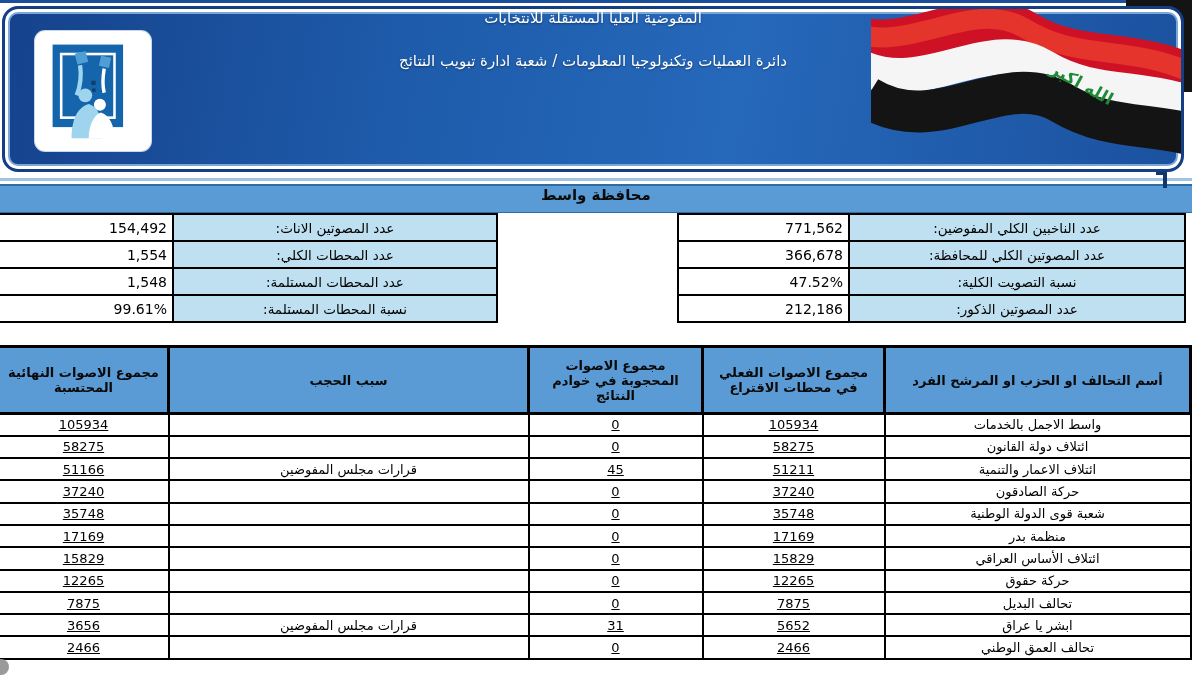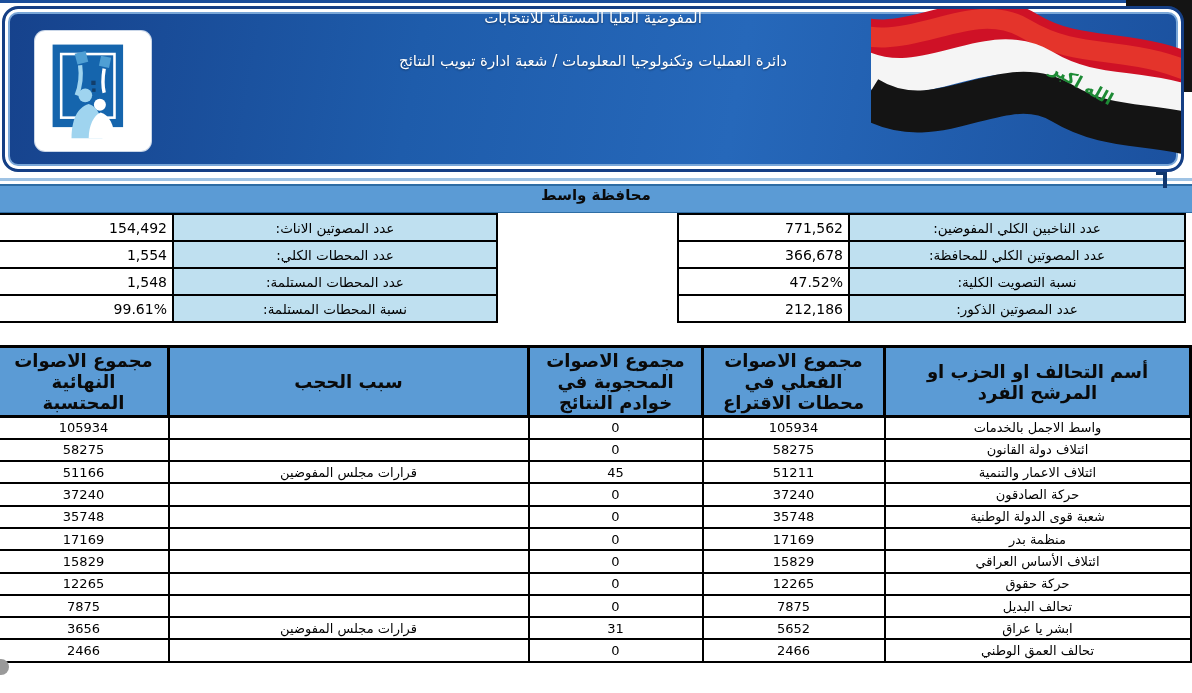--- a/index.html
+++ b/index.html
@@ -47,25 +47,25 @@
   table.stats { position:absolute; border-collapse:collapse; direction:rtl; table-layout:fixed; }
   .stats td { border:2px solid #000; height:27px; padding:0 5px; overflow:hidden; }
   .stats .lbl { background:#bfe0f0; text-align:center; font-weight:normal; font-size:13.5px; }
   .stats .val { background:#fff; text-align:right; direction:ltr; font-size:14px; }
   #stats-right { top:213px; left:677px; width:507px; }
   #stats-left  { top:213px; left:-3px;  width:499px; }
 
   
   #results { position:absolute; top:345px; left:-3px; width:1192px;
     border-collapse:collapse; direction:rtl; table-layout:fixed; }
-  #results th { background:#5b9bd5; border:3px solid #000; font-size:18px; font-weight:bold;
+  #results th { background:#5b9bd5; border:3px solid #000; font-size:13px; font-weight:bold;
     height:67px; padding:2px 8px; color:#0a0a0a; }
   #results td { border:2px solid #000; background:#fff; height:22.3px; font-size:13px;
     text-align:center; padding:0 4px; overflow:hidden; }
-  #results td.num { direction:ltr; }
+  #results td.num { direction:ltr;text-decoration:underline; }
 
   .page-dot { position:absolute; left:-7px; top:659px; width:16px; height:16px;
     border-radius:50%; background:#9a9a9a; }
 </style>
 </head>
 <body>
 
 <div class="topline"></div>
 <div class="flag-corner-bg"></div>
 

